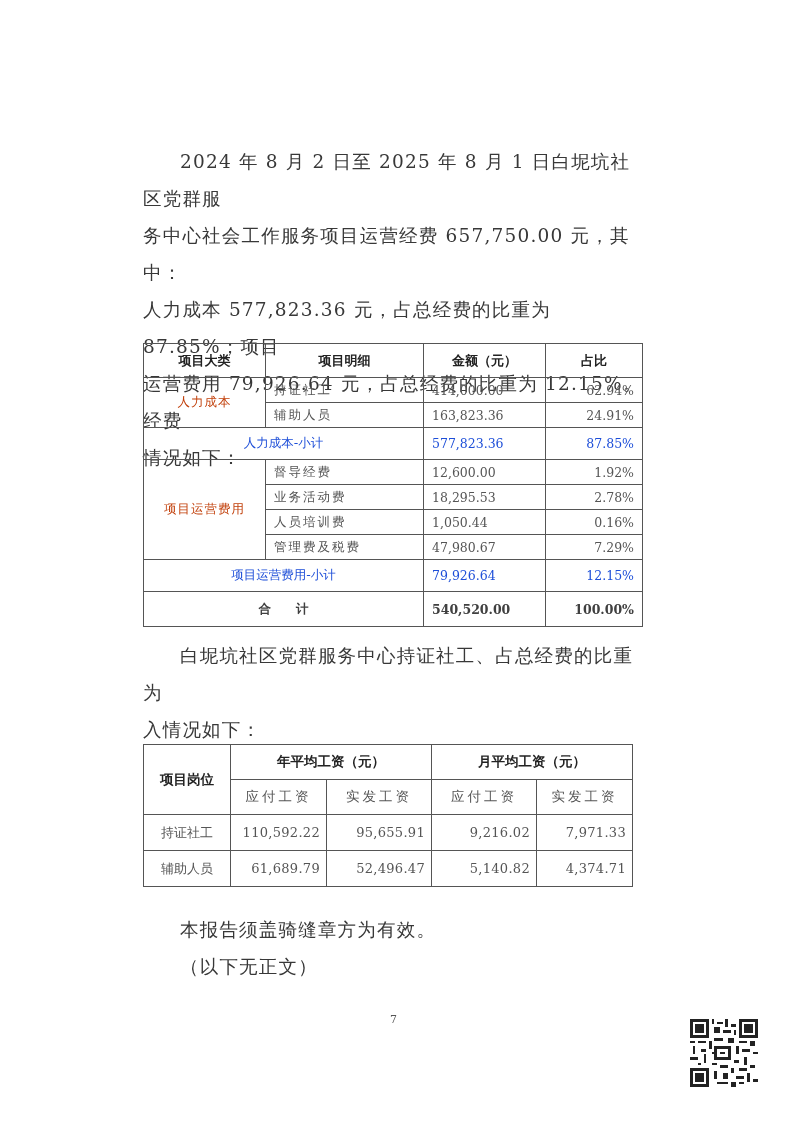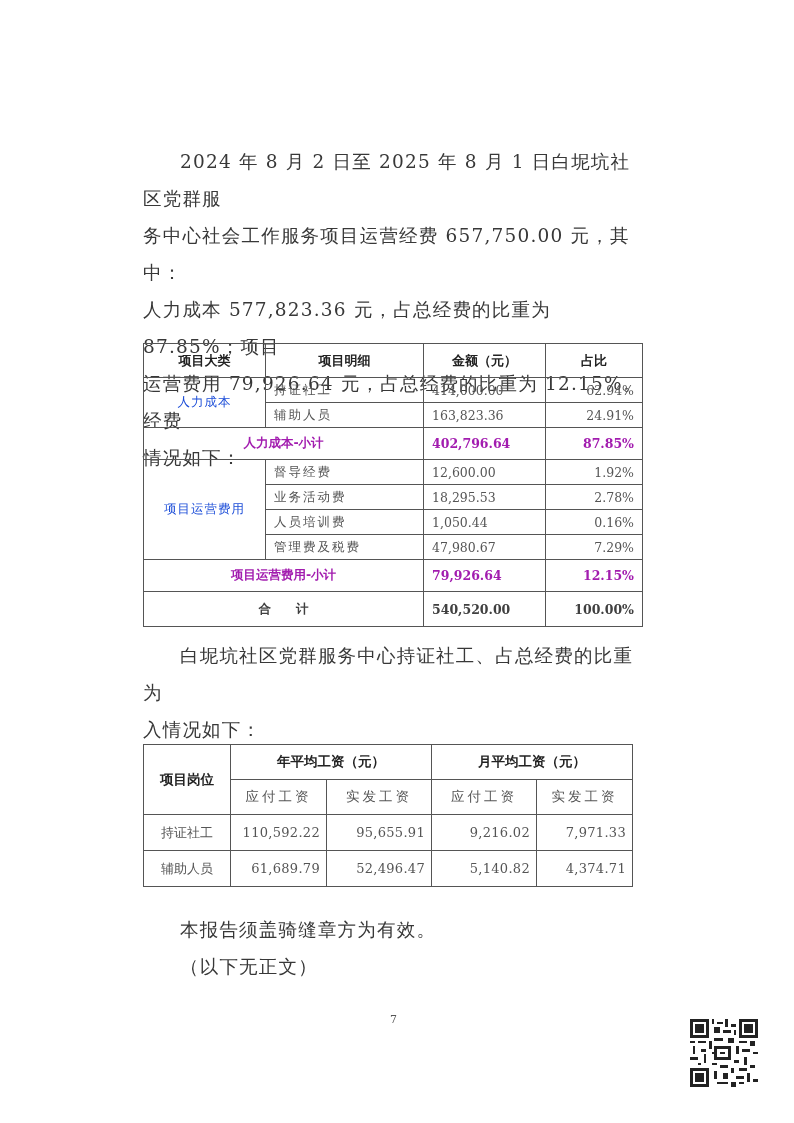--- a/index.html
+++ b/index.html
@@ -13,25 +13,25 @@
   }
   .para .indent { display: inline-block; width: 37px; }
   table { border-collapse: collapse; position: absolute; table-layout: fixed; }
   td, th {
     border: 1.3px solid #555; padding: 0 8px; font-weight: normal;
     font-family: "DejaVu Sans", "Liberation Sans", sans-serif; color: #444;
   }
   #t1 { left: 143px; top: 343px; width: 499px; font-size: 12.5px; }
   #t1 th { height: 33px; font-weight: bold; color: #222; text-align: center; font-size: 13px; }
   #t1 td { height: 24px; }
-  #t1 td.cat { text-align: center; color: #1d4ed8; letter-spacing: 1px; }
+  #t1 td.cat { text-align: center; color: #c2410c; letter-spacing: 1px; }
   #t1 td.item { text-align: left; color: #555; letter-spacing: 2px; }
   #t1 td.num { text-align: left; padding-right: 14px; font-family: "DejaVu Serif", serif; color: #555; }
   #t1 td.pct { text-align: right; font-family: "DejaVu Serif", serif; color: #555; }
-  #t1 tr.sub td { height: 31px; font-weight: bold; color: #a21caf; }
+  #t1 tr.sub td { height: 31px; font-weight: normal; color: #1d4ed8; }
   #t1 tr.sub td.label { text-align: center; }
   #t1 tr.total td { height: 34px; font-weight: bold; color: #404040; }
   #t2 { left: 143px; top: 744px; width: 489px; font-size: 13px; }
   #t2 th { height: 34px; text-align: center; font-weight: bold; color: #222; font-size: 13.5px; }
   #t2 th.sub { font-weight: normal; color: #555; letter-spacing: 3px; text-align: center; }
   #t2 td { height: 35px; }
   #t2 td.pos { text-align: center; color: #555; }
   #t2 td.num { text-align: right; padding-right: 6px; font-family: "DejaVu Serif", serif; color: #555; letter-spacing: 0.3px; }
   .page-num { position: absolute; left: 390px; top: 1013px; font-size: 11px; color: #555; font-family: "DejaVu Serif", serif; }
   .qr { position: absolute; left: 690px; top: 1019px; width: 68px; height: 68px; }
@@ -67,21 +67,21 @@
     <td class="num">414,000.00</td>
     <td class="pct">62.94%</td>
   </tr>
   <tr>
     <td class="item">辅助人员</td>
     <td class="num">163,823.36</td>
     <td class="pct">24.91%</td>
   </tr>
   <tr class="sub">
     <td class="label" colspan="2">人力成本-小计</td>
-    <td class="num">402,796.64</td>
+    <td class="num">577,823.36</td>
     <td class="pct">87.85%</td>
   </tr>
   <tr>
     <td class="cat" rowspan="4">项目运营费用</td>
     <td class="item">督导经费</td>
     <td class="num">12,600.00</td>
     <td class="pct">1.92%</td>
   </tr>
   <tr>
     <td class="item">业务活动费</td>

